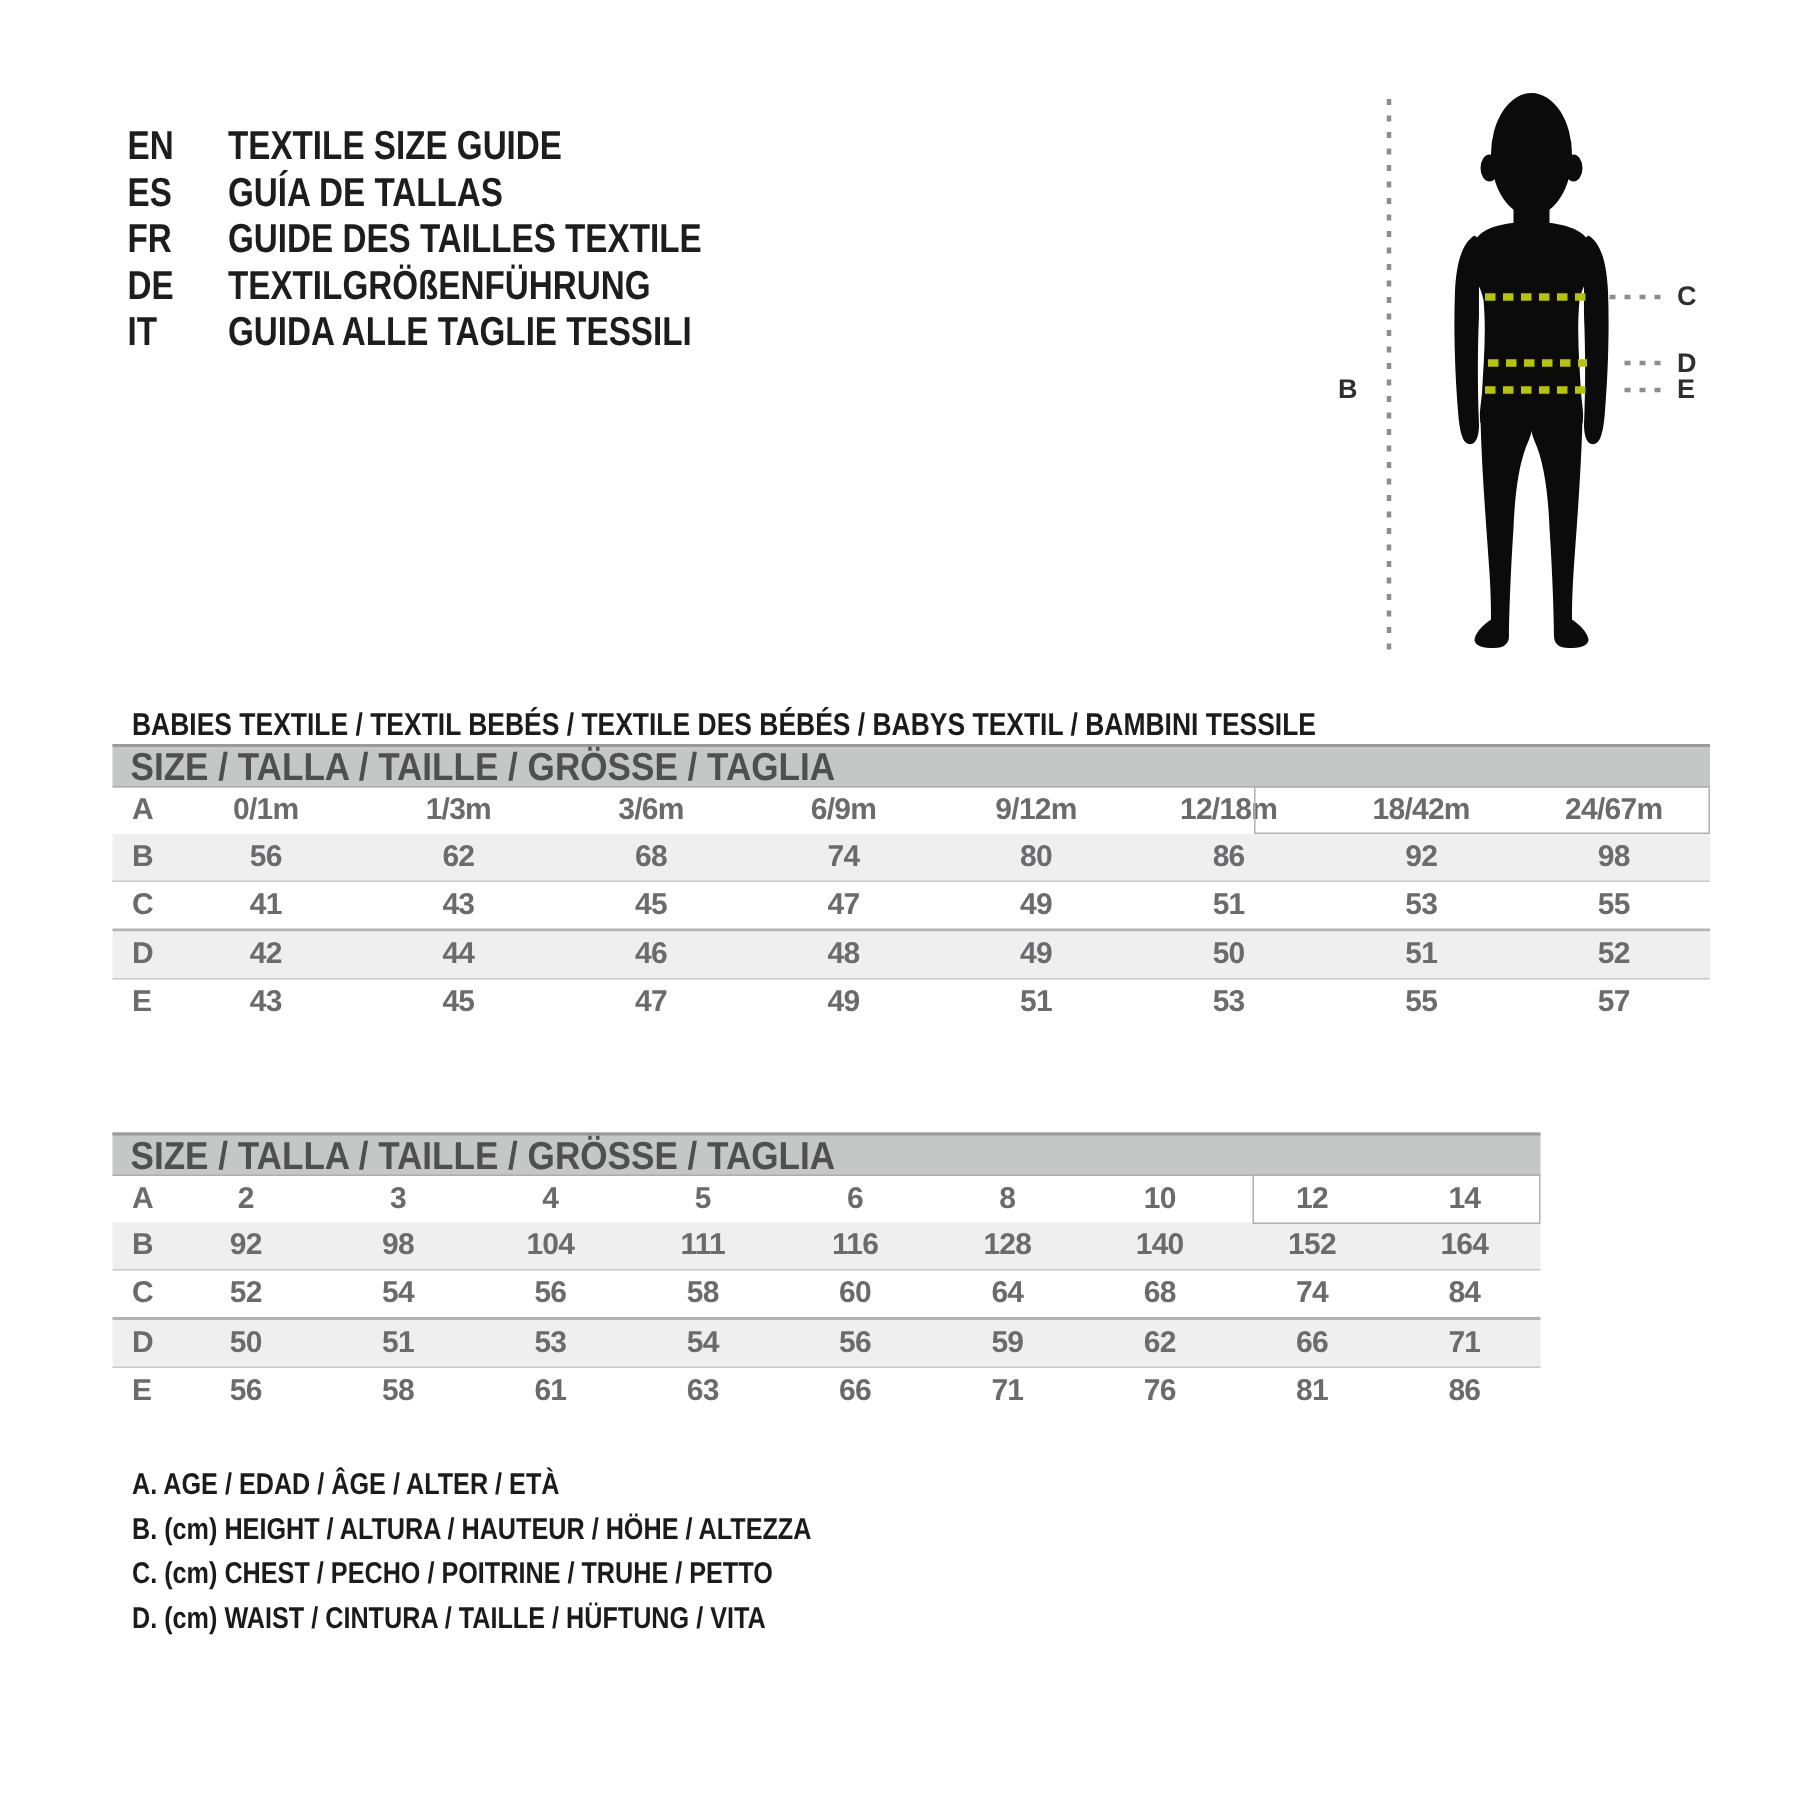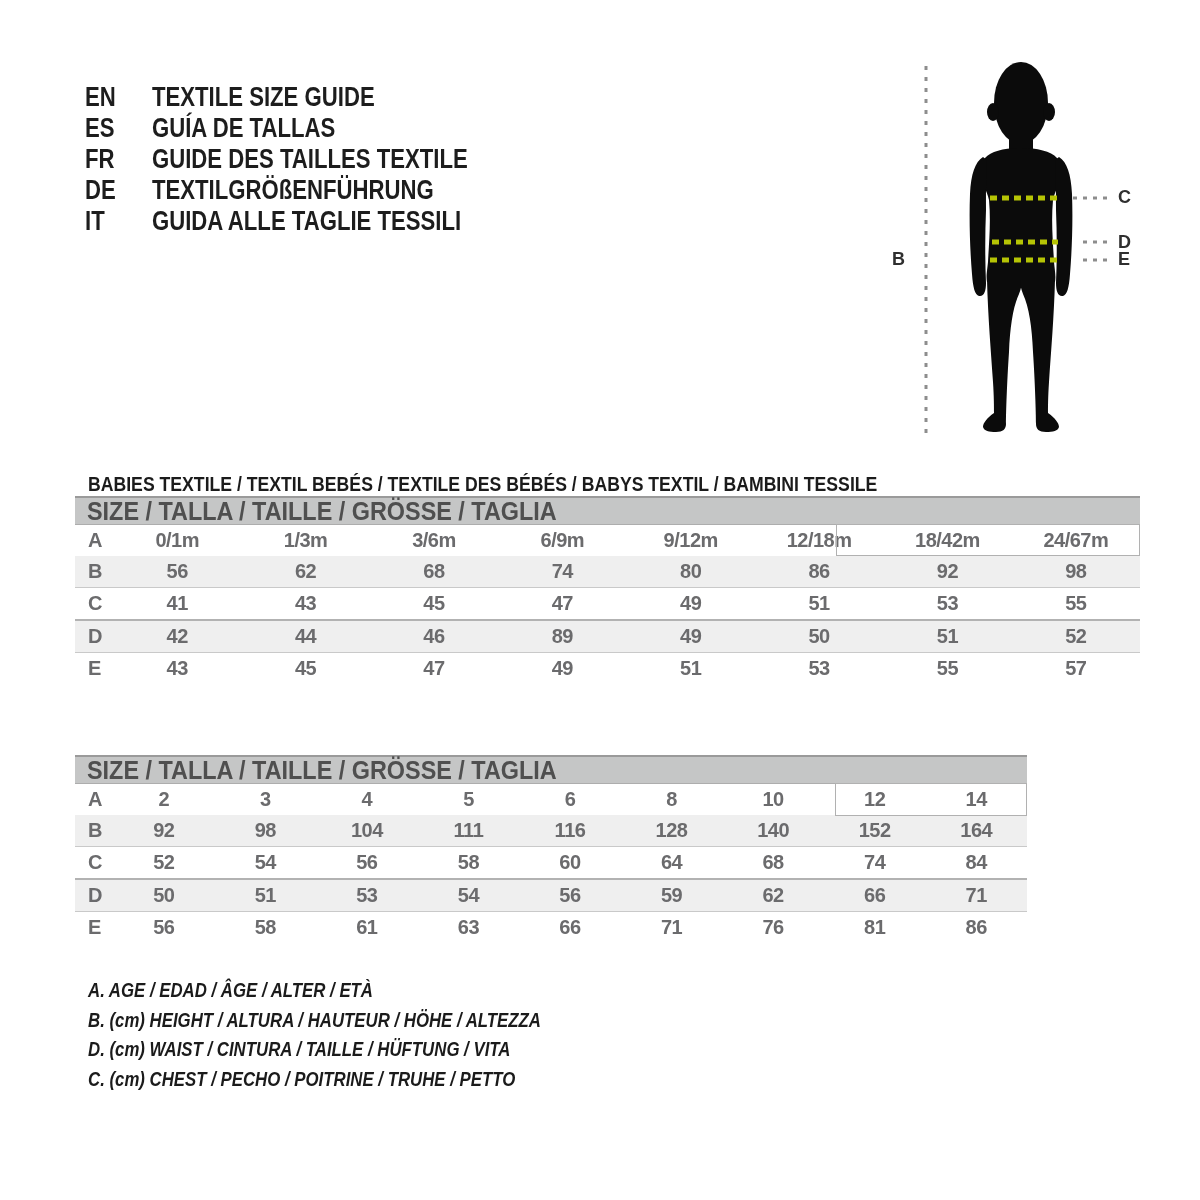--- a/index.html
+++ b/index.html
@@ -48,21 +48,21 @@
   .trow.r3{border-bottom:1px solid #c9c9c9;}
   .tlabel{padding-left:13px;font-size:20px;font-weight:700;color:#6b6b6d;}
   .tcell{text-align:center;font-size:20px;font-weight:700;color:#6b6b6d;letter-spacing:-0.5px;}
 
   
   .hl-box{position:absolute;border:1px solid #b1b1b1;box-sizing:border-box;background:transparent;}
   .hl-babies{left:836px;top:524px;width:304px;height:32px;}
   .hl-children{left:835px;top:783px;width:192px;height:33px;}
 
   
-  .legend{position:absolute;left:88px;top:976px;font-style:italic;}
+  .legend{position:absolute;left:88px;top:976px;}
   .legend-item{height:29.5px;line-height:29.5px;font-size:20px;font-weight:700;color:#1b1b1b;}
   .legend-item .cond{transform:scaleX(0.84);}
 </style>
 </head>
 <body>
 
 <div class="page">
 
   <div class="lang-block">
     <div class="lang-row">
@@ -162,21 +162,21 @@
           <div class="tcell">49</div>
           <div class="tcell">51</div>
           <div class="tcell">53</div>
           <div class="tcell">55</div>
         </div>
         <div class="trow r3 stripe">
           <div class="tlabel">D</div>
           <div class="tcell">42</div>
           <div class="tcell">44</div>
           <div class="tcell">46</div>
-          <div class="tcell">89</div>
+          <div class="tcell">48</div>
           <div class="tcell">49</div>
           <div class="tcell">50</div>
           <div class="tcell">51</div>
           <div class="tcell">52</div>
         </div>
         <div class="trow r4">
           <div class="tlabel">E</div>
           <div class="tcell">43</div>
           <div class="tcell">45</div>
           <div class="tcell">47</div>
@@ -255,17 +255,17 @@
           <div class="tcell">81</div>
           <div class="tcell">86</div>
         </div>
       </div>
   </div>
   <div class="hl-box hl-children"></div>
 
   <div class="legend">
     <div class="legend-item"><span class="cond">A. AGE / EDAD / ÂGE / ALTER / ETÀ</span></div>
     <div class="legend-item"><span class="cond">B. (cm) HEIGHT / ALTURA / HAUTEUR / HÖHE / ALTEZZA</span></div>
+    <div class="legend-item"><span class="cond">C. (cm) CHEST / PECHO / POITRINE / TRUHE / PETTO</span></div>
     <div class="legend-item"><span class="cond">D. (cm) WAIST / CINTURA / TAILLE / HÜFTUNG / VITA</span></div>
-    <div class="legend-item"><span class="cond">C. (cm) CHEST / PECHO / POITRINE / TRUHE / PETTO</span></div>
   </div>
 
 </div>
 
 </body></html>

